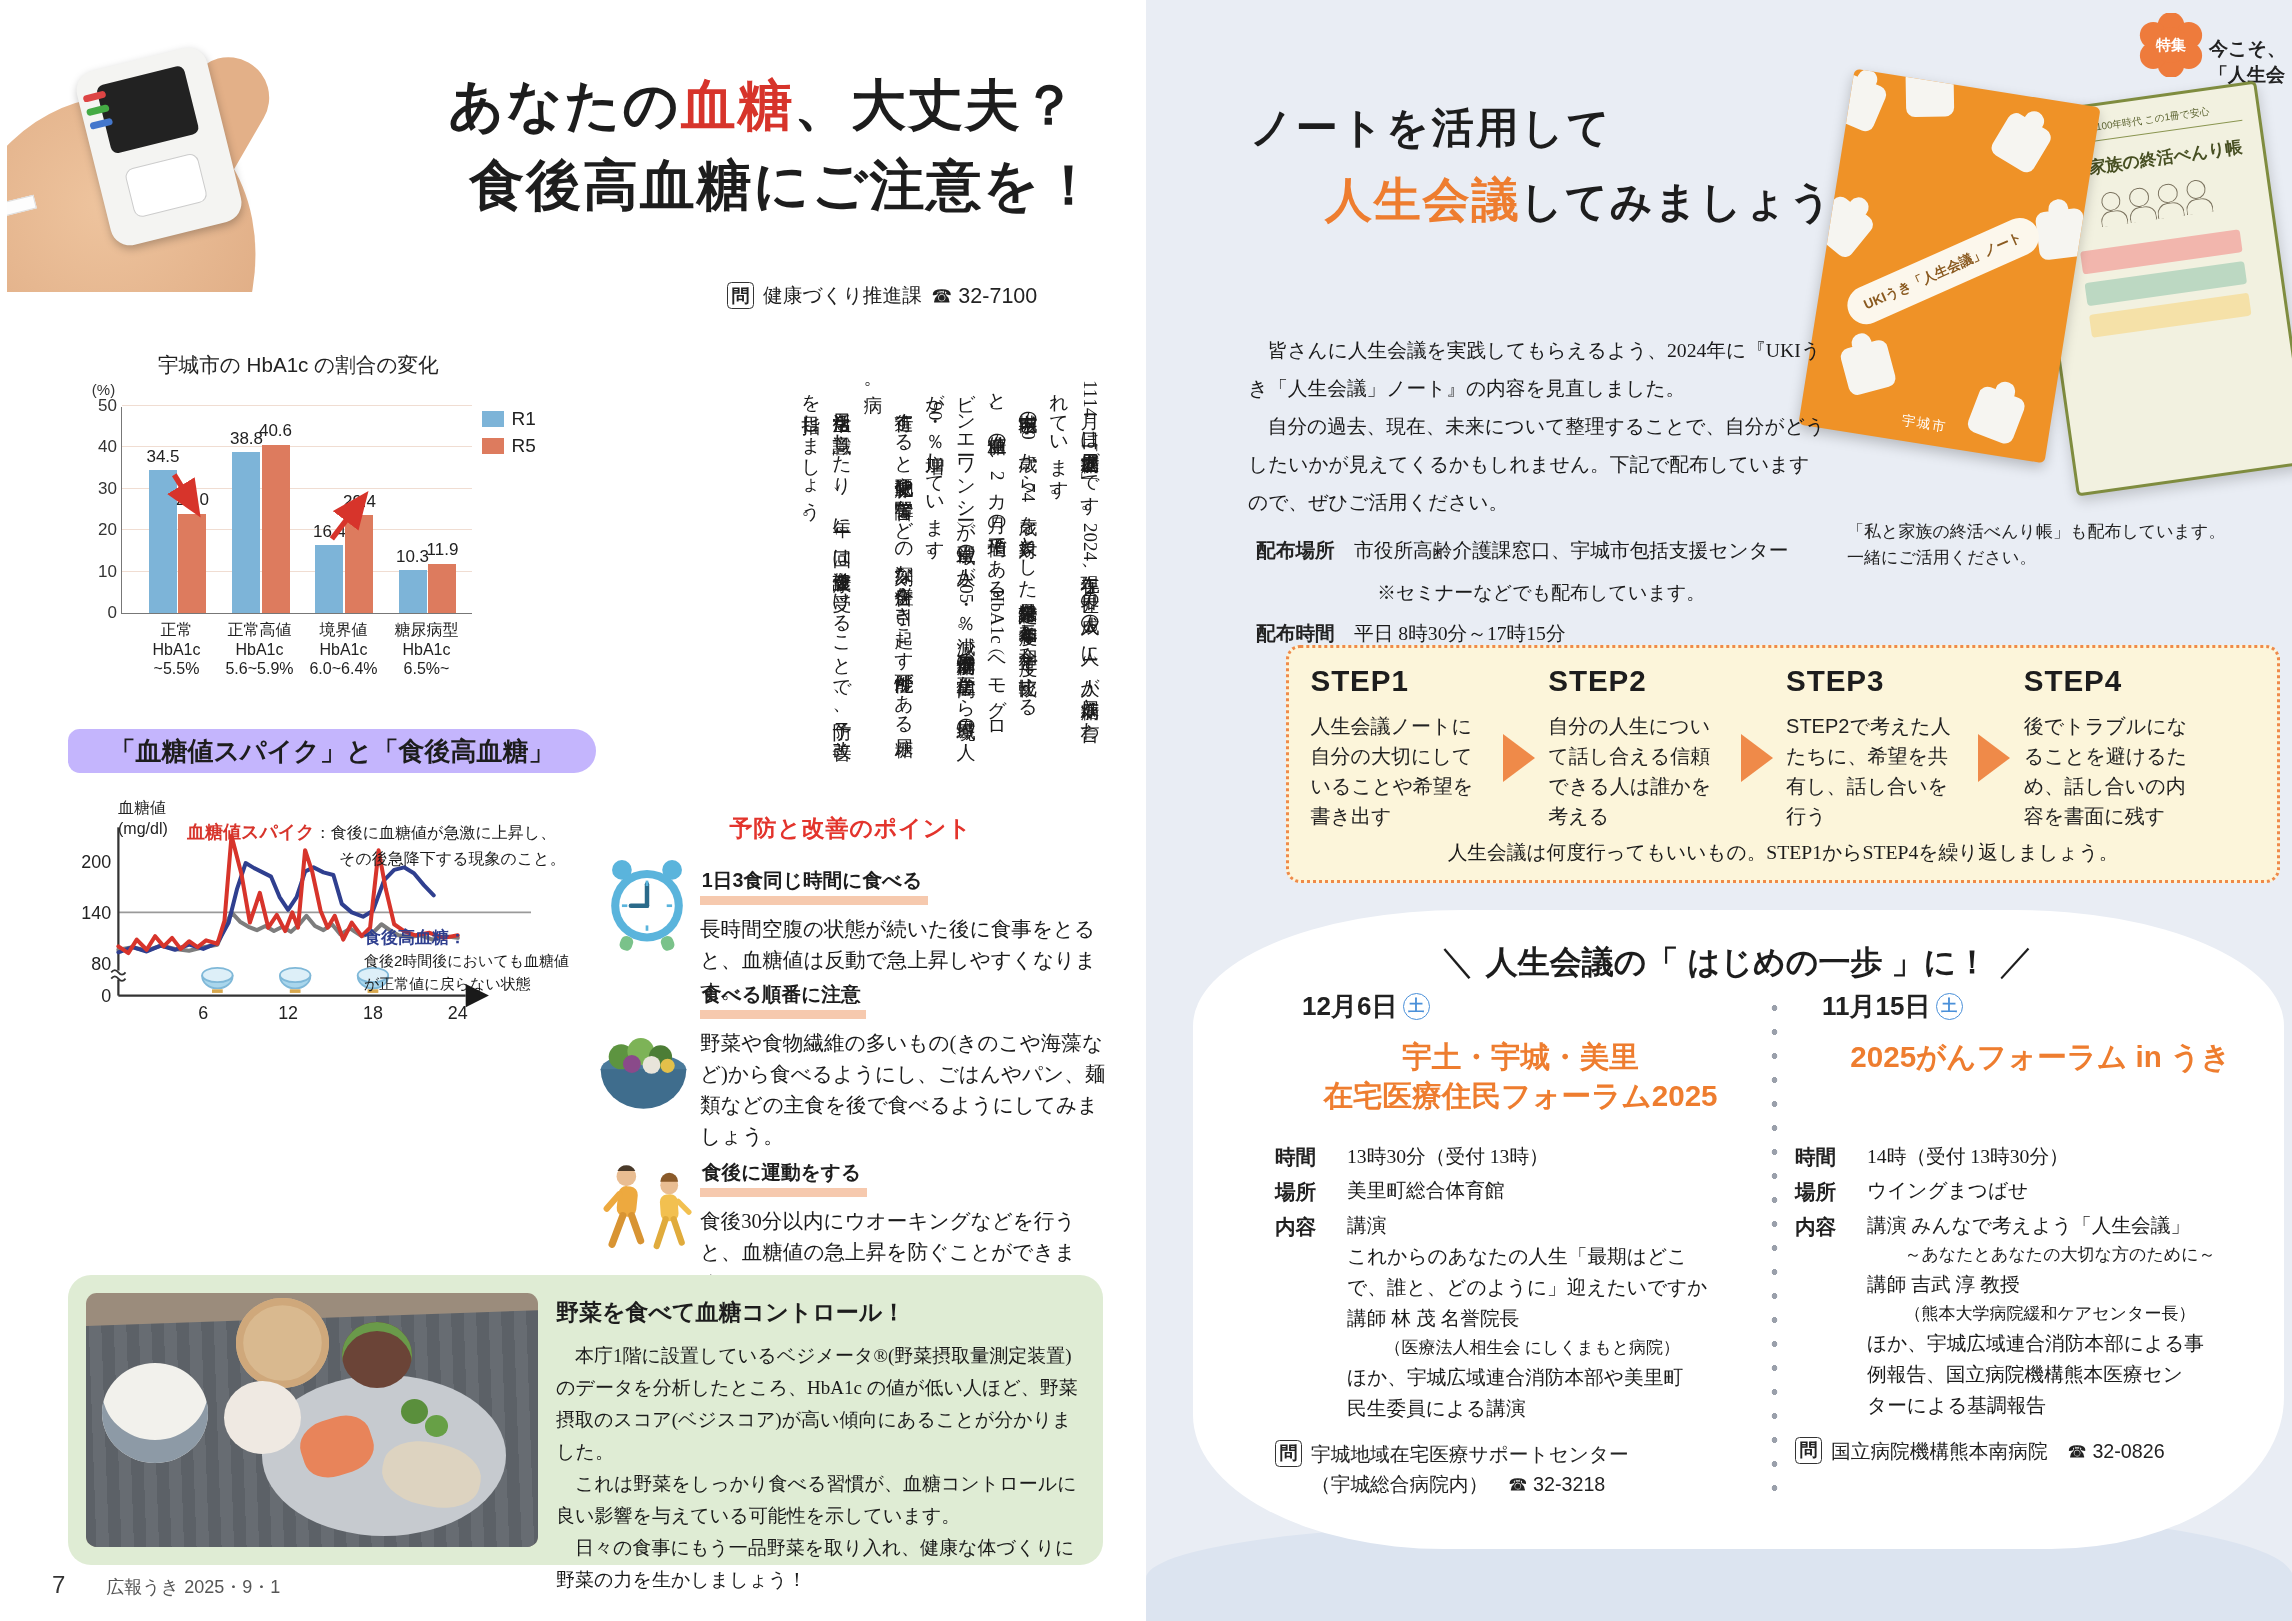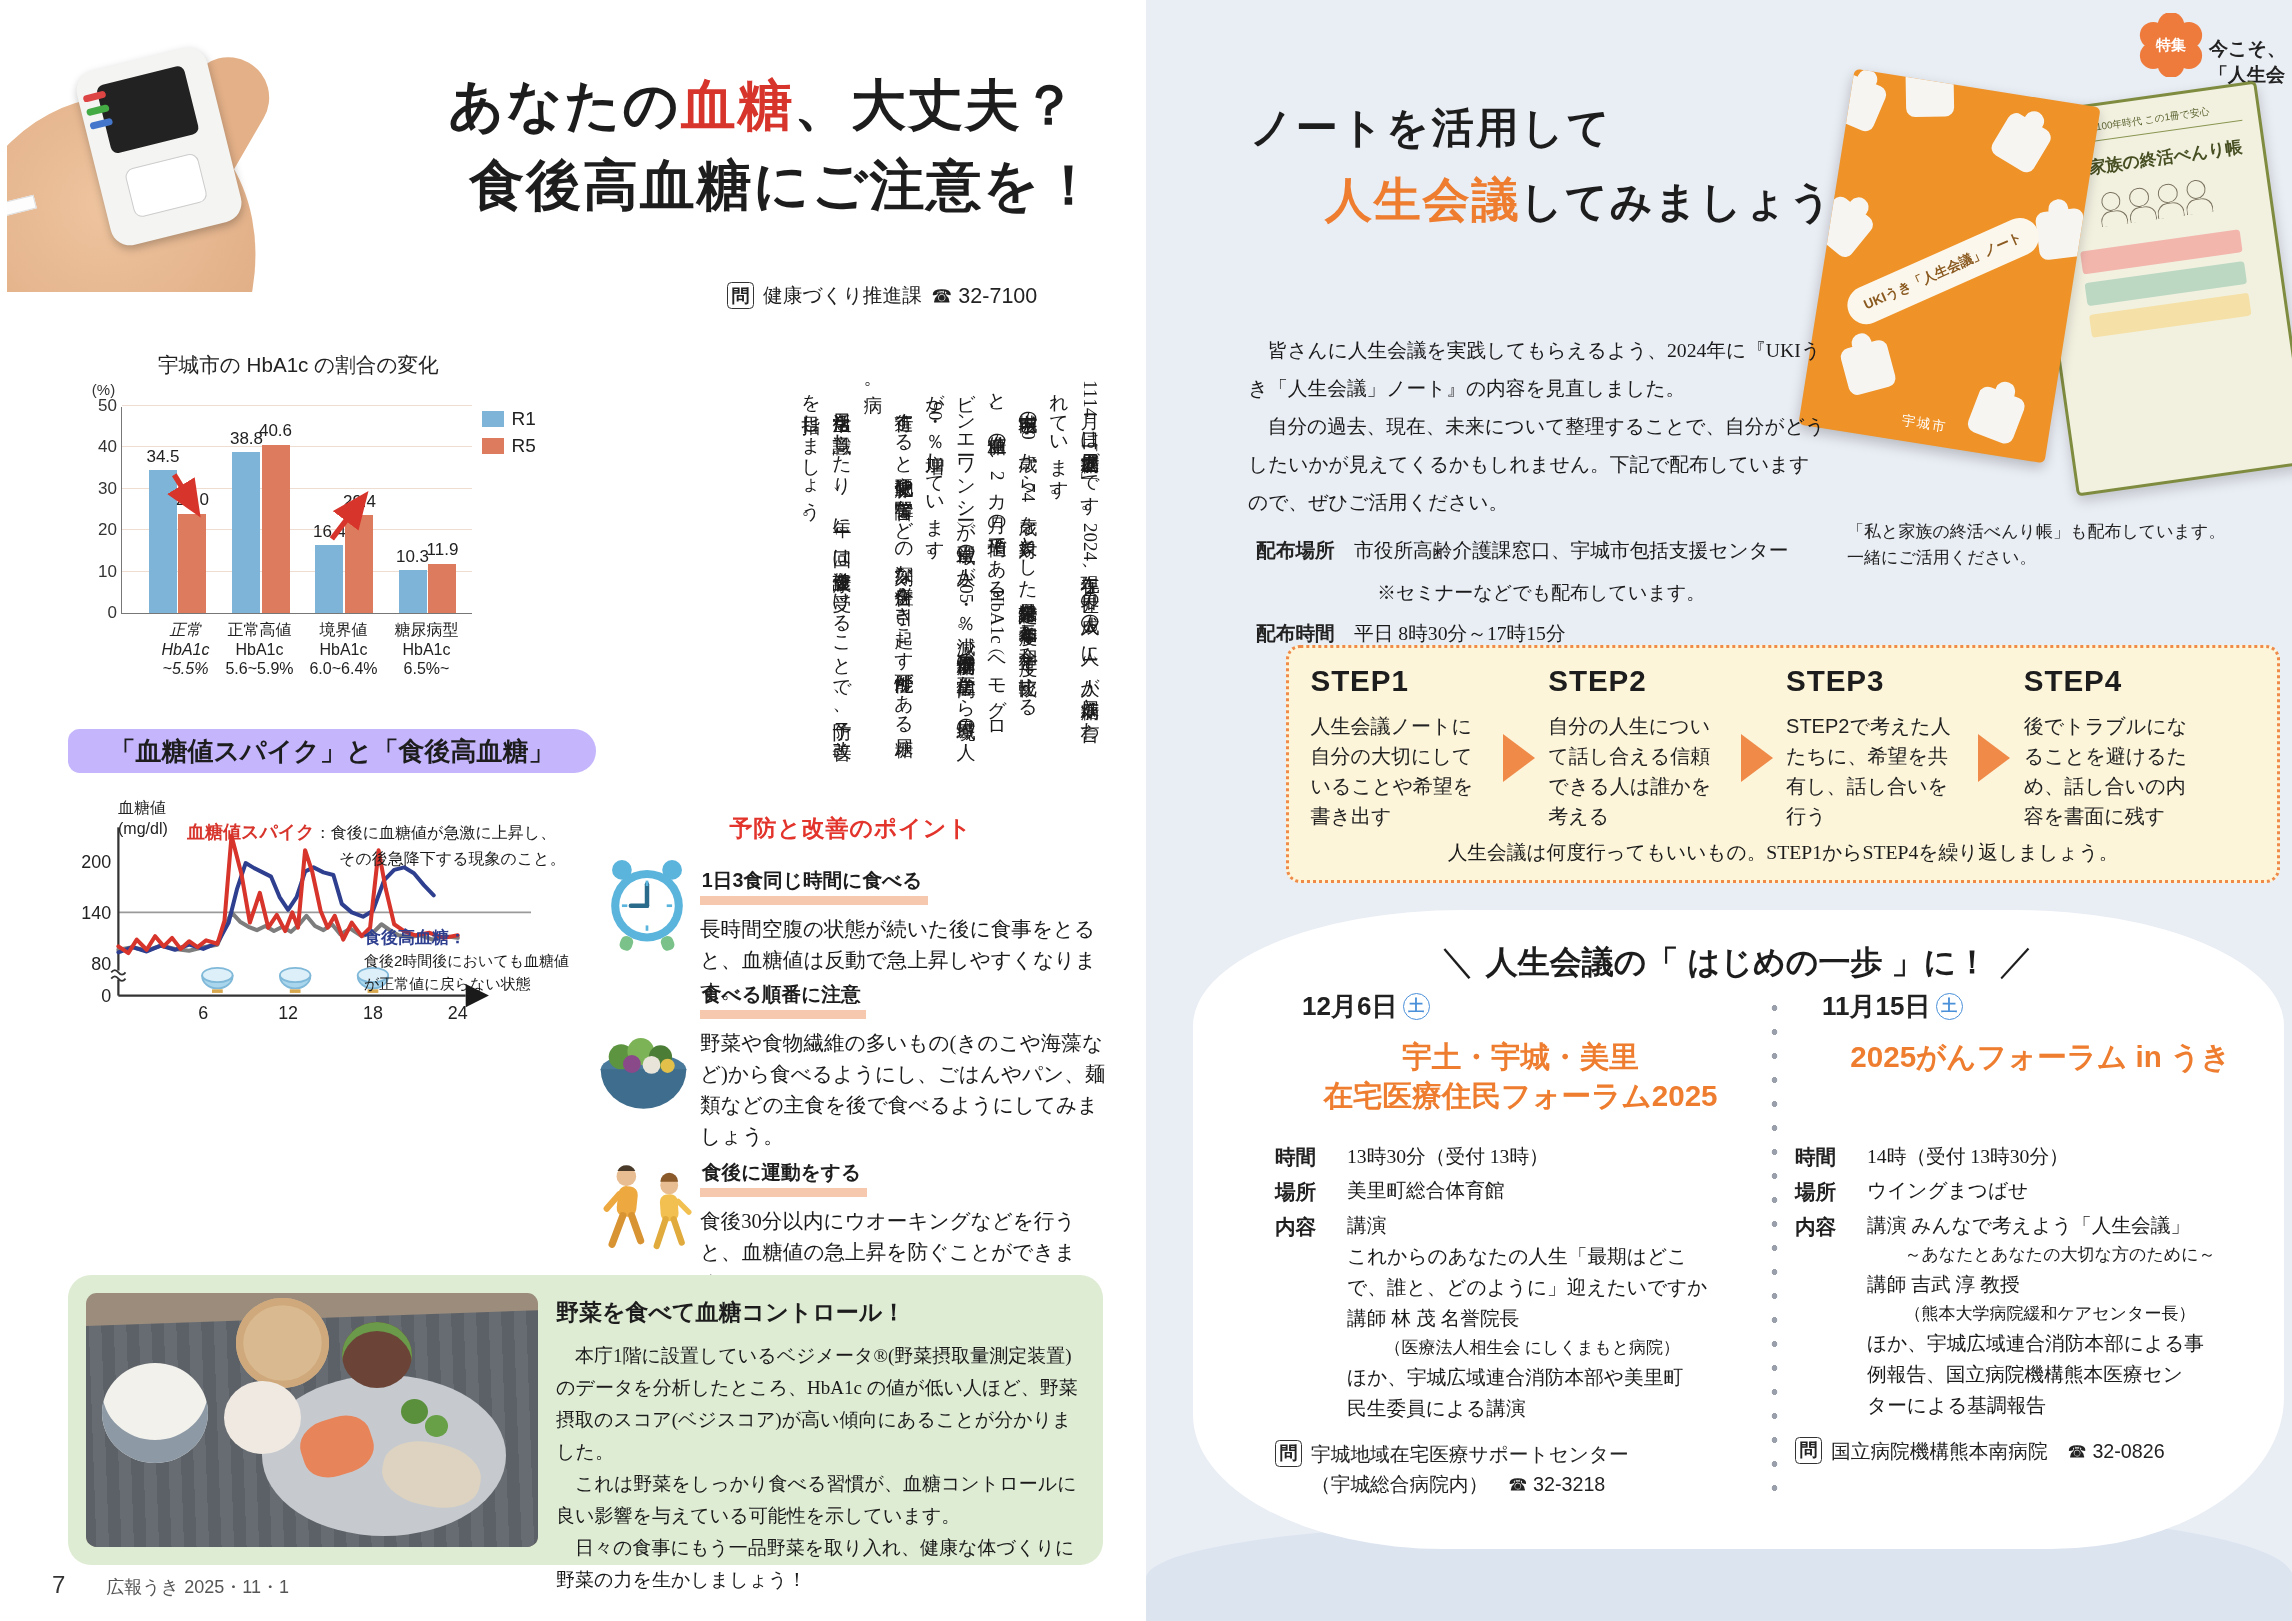--- a/index.html
+++ b/index.html
@@ -236,21 +236,21 @@
       </div>
     <svg id="bc-arrows" width="351" height="207" viewBox="0 0 392 231">
         <defs>
           <marker id="ah" markerWidth="7" markerHeight="7" refX="4" refY="3" orient="auto">
             <path d="M0,0 L7,3 L0,6 Z" fill="#d7342b"></path>
           </marker>
         </defs>
         <line x1="59.5" y1="75.60999999999999" x2="79.5" y2="108.12" stroke="#d7342b" stroke-width="6" marker-end="url(#ah)"></line>
         <line x1="235.5" y1="147.232" x2="265.5" y2="107.96799999999999" stroke="#d7342b" stroke-width="6" marker-end="url(#ah)"></line>
       </svg>
-  <div class="bc-xlabel" style="left: 42px; font-style: italic;">
+  <div class="bc-xlabel" style="left: 33px;">
         <div>正常</div>
         <div>HbA1c</div>
         <div>~5.5%</div>
       </div>
       <div class="bc-xlabel" style="left: 116px;">
         <div>正常高値</div>
         <div>HbA1c</div>
         <div>5.6~5.9%</div>
       </div>
       <div class="bc-xlabel" style="left: 200px;">
@@ -401,21 +401,21 @@
       <div id="veg-paras">
           <p>本庁1階に設置しているベジメータ®(野菜摂取量測定装置)のデータを分析したところ、HbA1c の値が低い人ほど、野菜摂取のスコア(ベジスコア)が高い傾向にあることが分かりました。</p>
           <p>これは野菜をしっかり食べる習慣が、血糖コントロールに良い影響を与えている可能性を示しています。</p>
           <p>日々の食事にもう一品野菜を取り入れ、健康な体づくりに野菜の力を生かしましょう！</p>
         </div>
     </div>
   </div>
 
   <div class="abs" id="footer">
     <span id="page-num">7</span>
-    <span id="issue">広報うき 2025・11・1</span>
+    <span id="issue">広報うき 2025・9・1</span>
   </div>
 
   <div class="abs" id="right-bg"></div>
   <div class="abs wave" id="wave1"></div>
   <div class="abs wave" id="wave2"></div>
 
   <div class="abs" id="feature-badge">
     <svg class="petals" width="64" height="64" viewBox="0 0 72 72">
       <g fill="#ee7b3c">
         <circle cx="36" cy="14" r="15"></circle>

